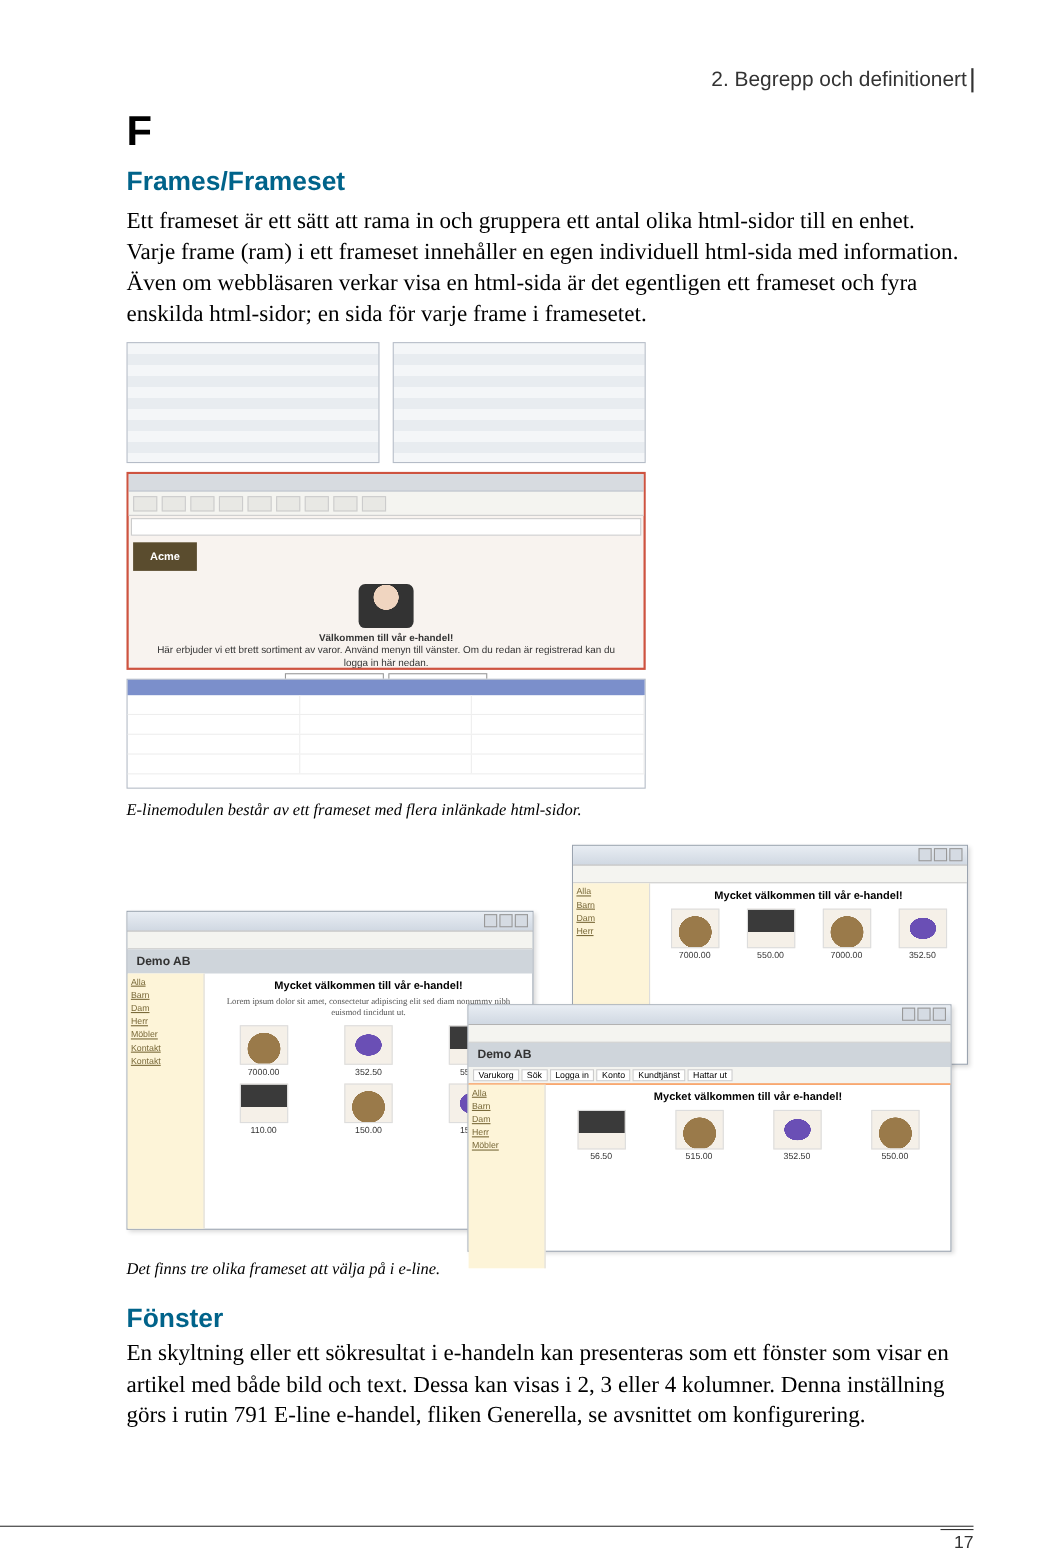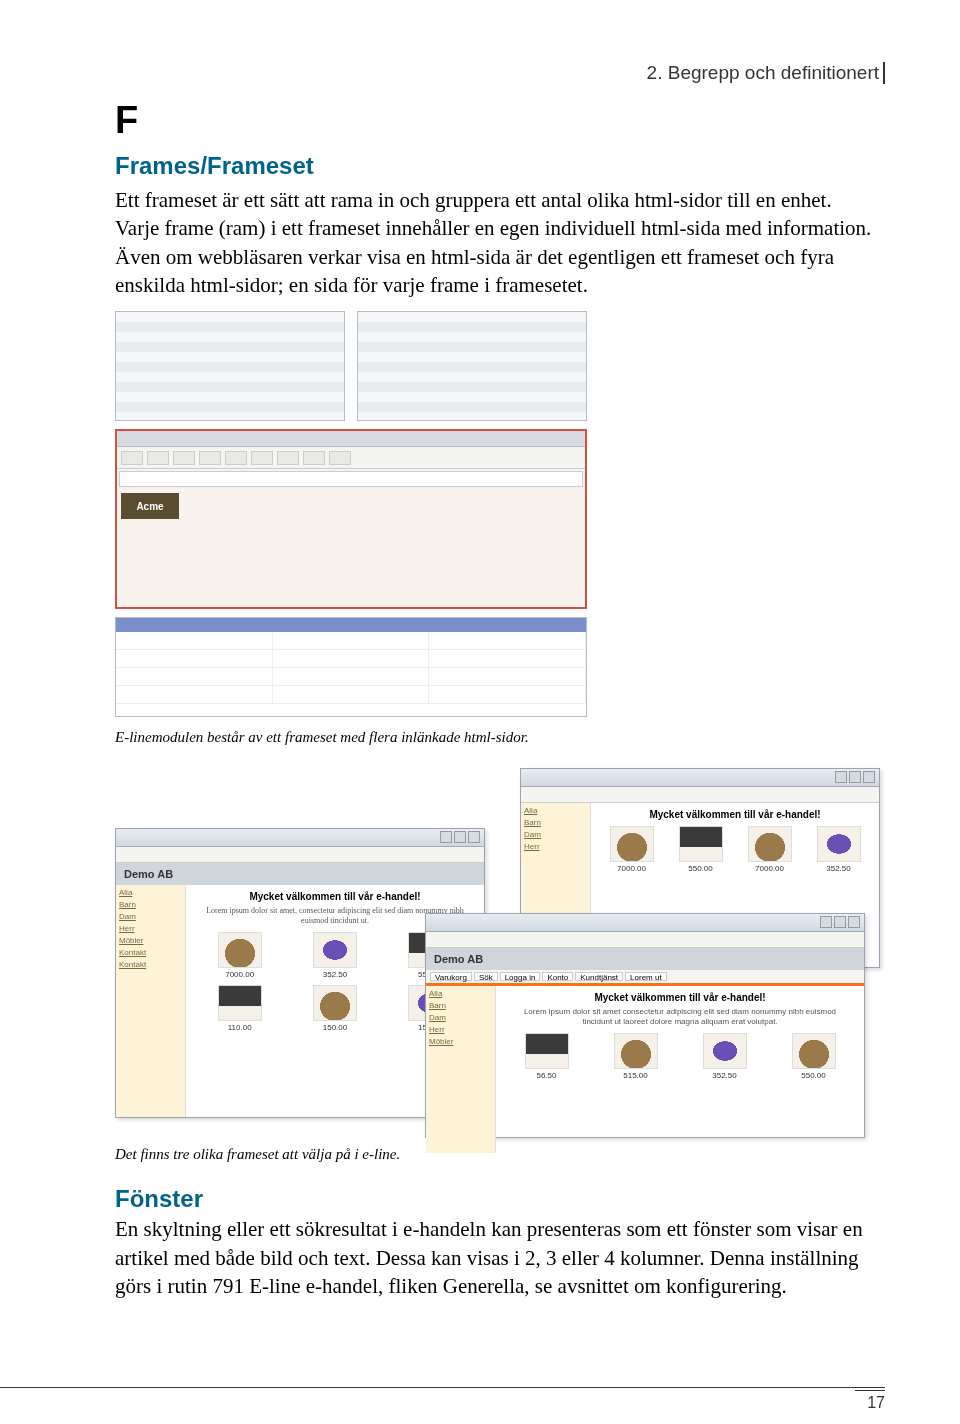--- a/index.html
+++ b/index.html
@@ -120,21 +120,21 @@
   .demo-win .side div{ margin-bottom:3px; text-decoration:underline;}
   .demo-win .body { flex:1; padding:6px; font:9px Arial; text-align:center;}
   .demo-win .welcome { font-weight:bold; font-size:10px; margin-bottom:4px;}
   .prods { display:flex; justify-content:space-around; margin-top:6px; flex-wrap:wrap;}
   .prod { width:48px; }
   .prod .thumb { width:44px; height:36px; border:1px solid #ddd; margin:0 auto 2px; background:#f5f0e8;}
   .prod .thumb.chair { background: radial-gradient(ellipse at 50% 60%, #9a7a4a 0 50%, transparent 51%), #f5f0e8;}
   .prod .thumb.hat { background: radial-gradient(ellipse at 50% 50%, #6a4fb5 0 40%, transparent 41%), #f5f0e8;}
   .prod .thumb.sofa { background: linear-gradient(#3a3a3a 0 60%, transparent 60%), #f5f0e8;}
   .prod .price { font:8px Arial; color:#333;}
-  .demo-win .tabs { height:16px; display:flex; gap:2px; padding:2px 4px; background:#f4f4f0; border-bottom:3px solid #f97316;}
+  .demo-win .tabs { height:16px; display:flex; gap:2px; padding:2px 4px; background:#f4f4f0; border-bottom:1px solid #f97316;}
   .demo-win .tabs span{ padding:0 4px; font:8px Arial; background:#fff; border:1px solid #ccc;}
 
   .page-number {
     position: absolute;
     bottom: 12px;
     right: 75px;
     font-family: Arial, Helvetica, sans-serif;
     font-size: 16px;
     color: #333;
     border-top: 1px solid #333;
@@ -175,20 +175,29 @@
           <span></span>
           <span></span>
           <span></span>
           <span></span>
           <span></span>
         </div>
       <div class="addr"></div>
       <div class="content">
         <div>
           <div class="logo">Acme</div>
+        </div>
+        <div class="inner">
+          <div class="person"></div>
+          <div class="txt"><b>Välkommen till vår e-handel!</b></div>
+          <div class="txt">Här erbjuder vi ett brett sortiment av varor. Använd menyn till vänster. Om du redan är registrerad kan du logga in här nedan.</div>
+          <div class="field-row">
+              <input style="">
+              <input style="">
+            </div>
         </div>
       </div>
     </div>
     <div class="fig-frame fig-d">
       <div class="bluebar"></div>
       <div class="row">
           <div></div>
           <div></div>
           <div></div>
         </div>
@@ -308,33 +317,32 @@
           <span></span>
         </div>
       <div class="nav"></div>
       <div class="brand">Demo AB</div>
       <div class="tabs">
         <span>Varukorg</span>
         <span>Sök</span>
         <span>Logga in</span>
         <span>Konto</span>
         <span>Kundtjänst</span>
-        <span>Lorem ut</span>
+        <span>Hattar ut</span>
       </div>
       <div class="main">
         <div class="side">
           <div>Alla</div>
             <div>Barn</div>
             <div>Dam</div>
             <div>Herr</div>
             <div>Möbler</div>
         </div>
         <div class="body">
           <div class="welcome">Mycket välkommen till vår e-handel!</div>
-          <div style="font-size:8px;color:#555;line-height:1.2;margin:4px 18px;">Lorem ipsum dolor sit amet consectetur adipiscing elit sed diam nonummy nibh euismod tincidunt ut laoreet dolore magna aliquam erat volutpat.</div>
           <div class="prods">
             <div class="prod">
                 <div class="thumb sofa"></div>
                 <div class="price">56.50</div>
               </div>
             <div class="prod">
                 <div class="thumb chair"></div>
                 <div class="price">515.00</div>
               </div>
             <div class="prod">

